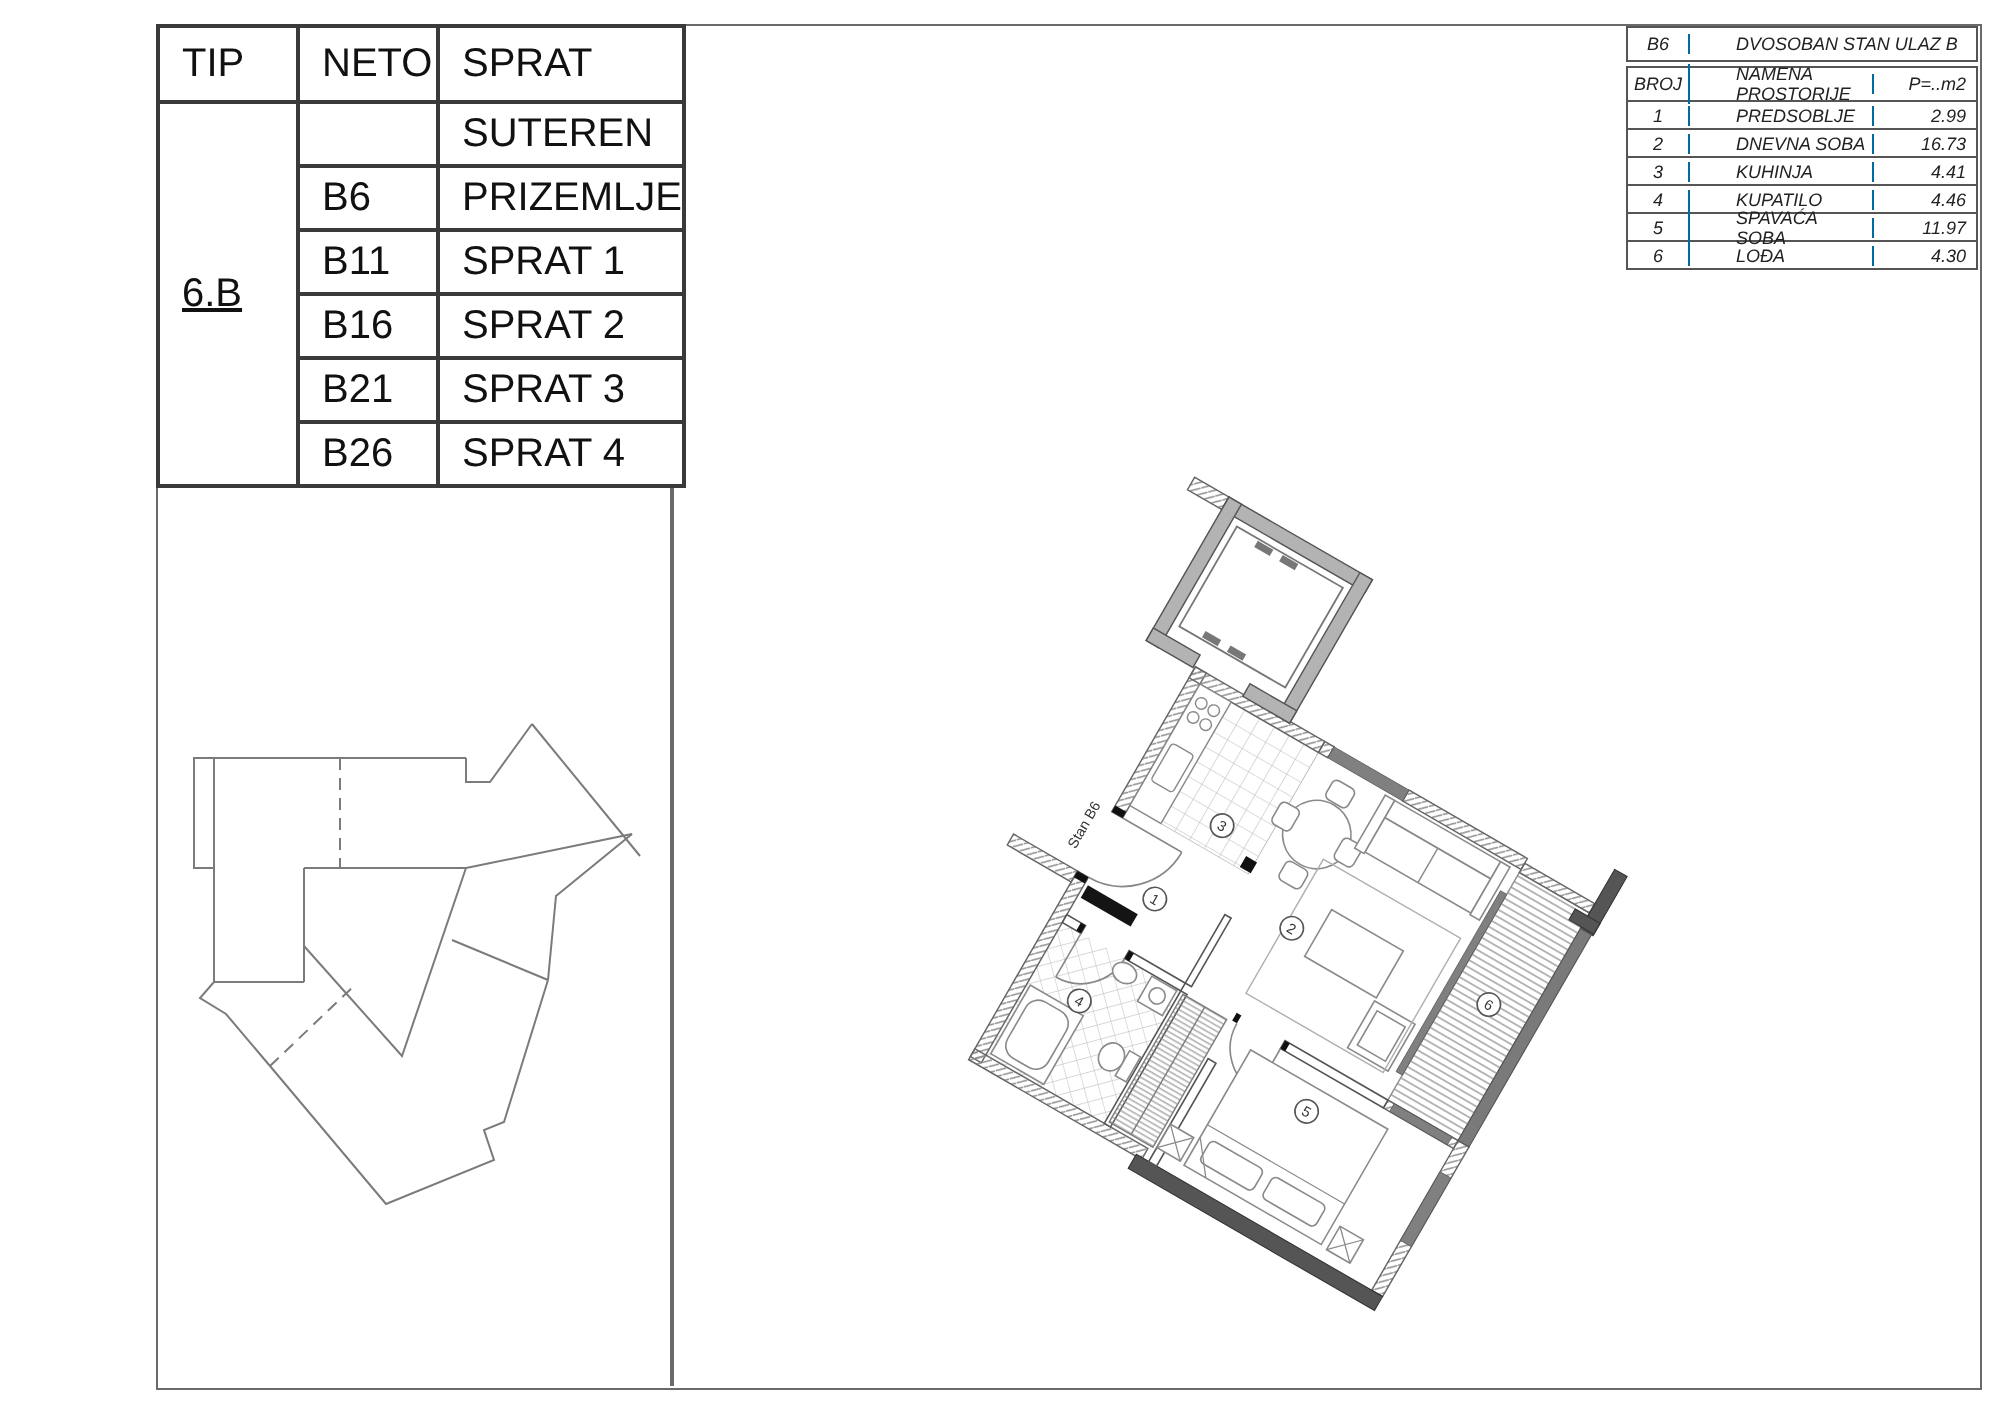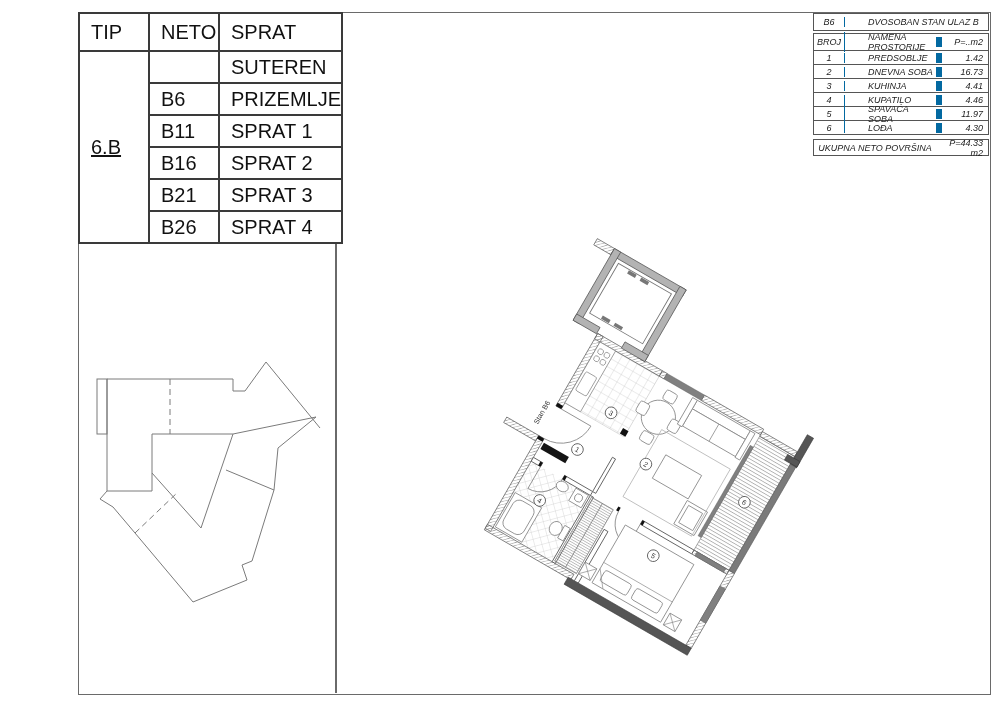--- a/index.html
+++ b/index.html
@@ -15,21 +15,21 @@
   .tip-table .row{height:32px;}
   .tip-big{font-size:34px;text-align:center;padding:0;text-decoration:underline;}
   
   .info{position:absolute;left:813px;top:13px;width:176px;font-style:italic;
         font-size:9px;color:#222;}
   .ibox{border:1px solid #555;background:#fff;box-sizing:border-box;}
   .irow{display:flex;align-items:center;box-sizing:border-box;}
   .irow + .irow{border-top:1px solid #555;}
   .c1{width:30px;text-align:center;box-sizing:border-box;}
   .c2{flex:1;padding-left:23px;box-sizing:border-box;border-left:1px solid #0369a1;}
-  .c3{width:52px;text-align:right;padding-right:5px;box-sizing:border-box;border-left:6px solid #0369a1;}
+  .c3{width:52px;text-align:right;padding-right:5px;box-sizing:border-box;border-left:1px solid #0369a1;}
   .lbl-span{flex:1;text-align:center;}
   .gap2{height:2px;} .gap3{height:4px;}
   svg{position:absolute;}
   svg text{font-family:"Liberation Sans",sans-serif;}
 </style>
 </head>
 <body>
 <div class="sheet">
 
   <div class="frame"></div>
@@ -85,21 +85,21 @@
     <div class="gap2"></div>
     <div class="ibox">
       <div class="irow" style="height:16px;">
         <div class="c1">BROJ</div>
         <div class="c2">NAMENA PROSTORIJE</div>
         <div class="c3">P=..m2</div>
       </div>
       <div class="irow" style="height:14px;">
         <div class="c1">1</div>
         <div class="c2">PREDSOBLJE</div>
-        <div class="c3">1.42</div>
+        <div class="c3">2.99</div>
       </div>
       <div class="irow" style="height:14px;">
         <div class="c1">2</div>
         <div class="c2">DNEVNA SOBA</div>
         <div class="c3">16.73</div>
       </div>
       <div class="irow" style="height:14px;">
         <div class="c1">3</div>
         <div class="c2">KUHINJA</div>
         <div class="c3">4.41</div>
@@ -114,26 +114,20 @@
         <div class="c2">SPAVAĆA SOBA</div>
         <div class="c3">11.97</div>
       </div>
       <div class="irow" style="height:14px;">
         <div class="c1">6</div>
         <div class="c2">LOĐA</div>
         <div class="c3">4.30</div>
       </div>
     </div>
     <div class="gap3"></div>
-    <div class="ibox">
-      <div class="irow" style="height:15px;">
-        <div class="lbl-span">UKUPNA NETO POVRŠINA</div>
-        <div class="c3" style="border-left:none;">P=44.33 m2</div>
-      </div>
-    </div>
   </div>
 
   <svg style="left:79px;top:258px;" width="256" height="434" viewBox="79 258 256 434" fill="none">
     <g stroke="#7b7b7b" stroke-width="1">
       <rect x="97" y="379" width="10" height="55"></rect>
       <path d="M107,379 H233"></path>
       <path d="M107,379 V491"></path>
       <path d="M107,491 H152"></path>
       <path d="M152,434 V491"></path>
       <path d="M152,434 H233"></path>

